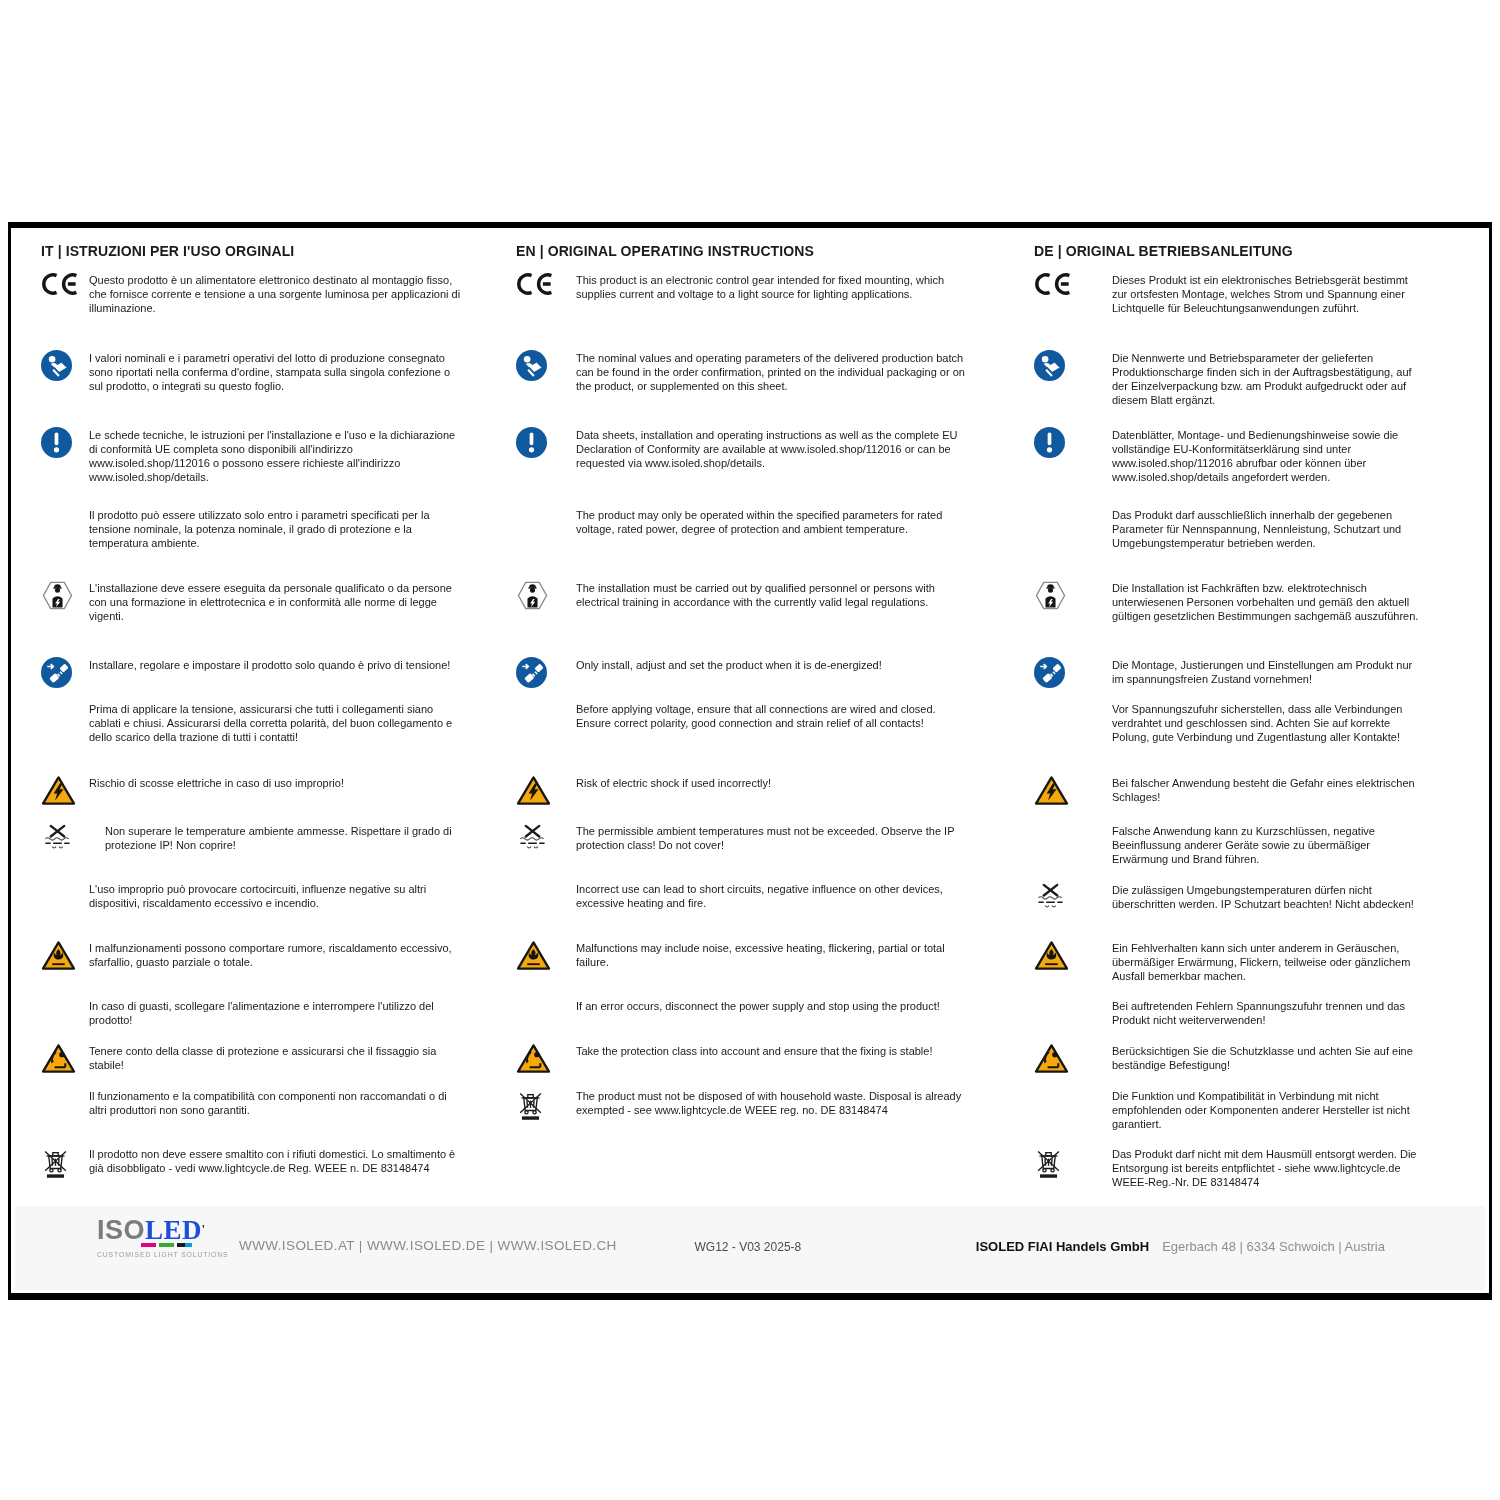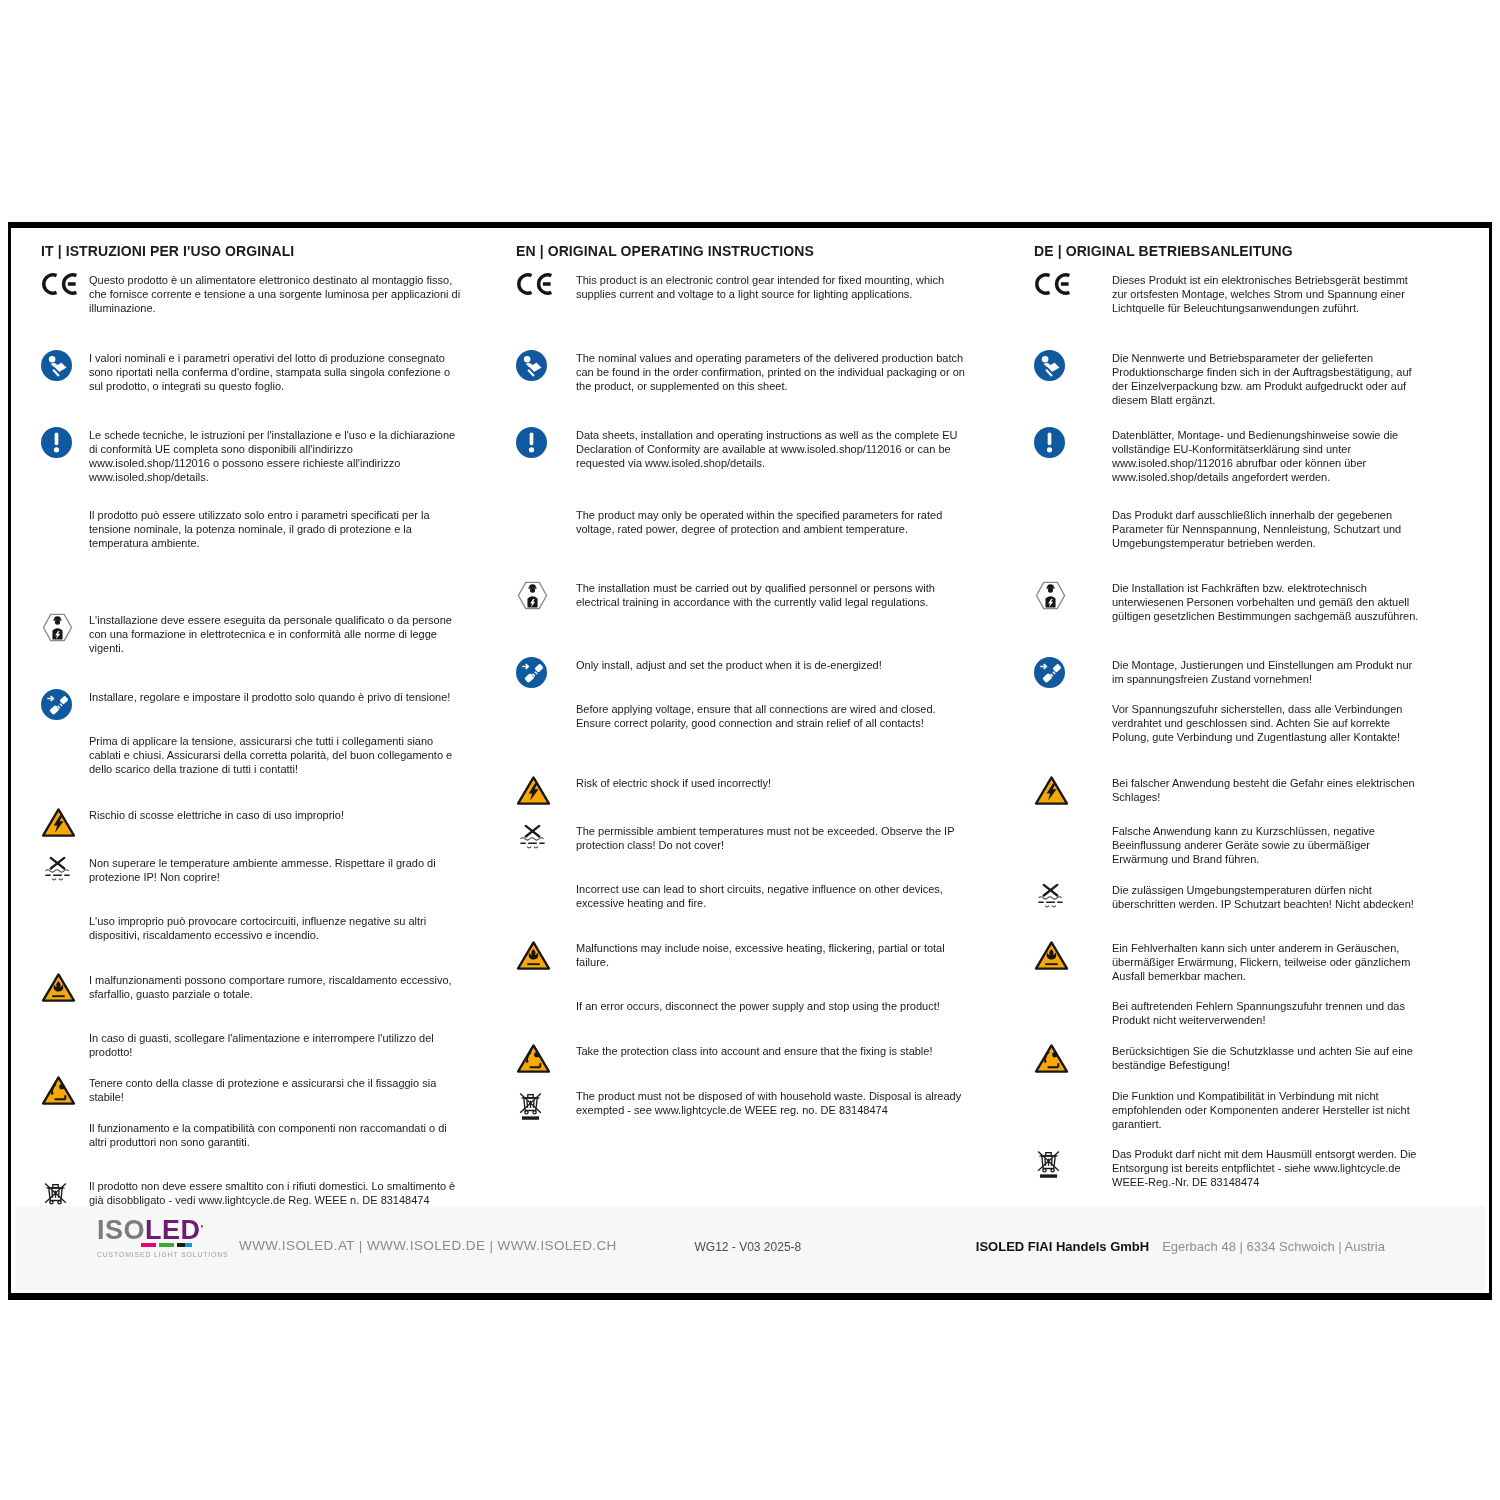--- a/index.html
+++ b/index.html
@@ -15,21 +15,21 @@
   .block{display:flex;align-items:flex-start;}
   .icon-box{flex:0 0 auto;display:inline-flex;justify-content:flex-start;margin-top:-1px;}
   .col1 .icon-box{width:48px;}
   .col2 .icon-box{width:60px;}
   .col3 .icon-box{width:78px;}
   .block-text{margin:0;font-size:11px;line-height:14px;flex:1 1 auto;}
   .footer{position:absolute;left:4px;right:4px;bottom:3px;height:84px;background:#f7f7f7;}
   .logo{position:absolute;left:82px;top:11px;}
   .logo-word{font-size:27px;font-weight:bold;line-height:26px;letter-spacing:.5px;}
   .logo-word .iso{color:#7c7c7c;}
-  .logo-word .led{color:#701a75;font-weight:800;}
+  .logo-word .led{color:#1d4ed8;font-weight:800;font-family:Liberation Serif, serif;}
   .logo-word .reg{font-size:10px;vertical-align:top;color:#1a1a1a;}
   .logo-bars{margin-left:44px;margin-top:0;display:flex;gap:3px;}
   .logo-bars i{display:block;width:15px;height:3.5px;}
   .logo-bars .b1{background:#E6007E;}
   .logo-bars .b2{background:#3AAA35;}
   .logo-bars .b3{background:linear-gradient(to right,#1a1a1a 55%,#009FE3 55%);}
   .logo-tag{font-size:6.8px;color:#9b9b9b;letter-spacing:.9px;margin-top:4px;}
   .websites{position:absolute;left:224px;top:32px;font-size:13.5px;color:#8a8a8a;letter-spacing:.4px;}
   .doccode{position:absolute;left:50%;transform:translateX(-52%);top:34px;font-size:12px;color:#4c4c4c;}
   .company{position:absolute;right:100px;top:33px;font-size:13px;white-space:nowrap;}
@@ -81,21 +81,21 @@
                 </svg>
               </span>
     <p class="block-text">Le schede tecniche, le istruzioni per l'installazione e l'uso e la dichiarazione di conformità UE completa sono disponibili all'indirizzo www.isoled.shop/112016 o possono essere richieste all'indirizzo www.isoled.shop/details.</p>
   </div>
 
   <div class="block" style="min-height: 73px;">
     <span class="icon-box"></span>
     <p class="block-text">Il prodotto può essere utilizzato solo entro i parametri specificati per la tensione nominale, la potenza nominale, il grado di protezione e la temperatura ambiente.</p>
   </div>
 
-  <div class="block" style="min-height: 77px; margin-top: 32px;">
+  <div class="block" style="min-height: 77px;">
     <span class="icon-box">
                 <svg viewBox="0 0 34 32" width="33" height="31" aria-hidden="true">
     <polygon points="10,2.5 24,2.5 31.5,16 24,29.5 10,29.5 2.5,16" fill="#fff" stroke="#8a8a8a" stroke-width="1.4"></polygon>
     <path d="M13.4 8 a3.6 3.6 0 0 1 7.2 0 z" fill="#161616"></path>
     <rect x="12.8" y="7.6" width="8.4" height="1.4" fill="#161616"></rect>
     <circle cx="17" cy="10.6" r="2.6" fill="#161616"></circle>
     <path d="M11.8 28.5 v-9.5 q5.2 -4.6 10.4 0 v9.5 z" fill="#161616"></path>
     <polygon points="17.6,19.5 14.6,24.2 16.6,24.2 15.4,28 19.8,22.4 17.6,22.4 19.2,19.5" fill="#fff"></polygon>
                 </svg>
               </span>
@@ -123,21 +123,21 @@
   <div class="block" style="min-height: 48px;">
     <span class="icon-box">
                 <svg viewBox="0 0 36 32" width="35" height="31" aria-hidden="true">
     <polygon points="18,2.5 34,29.5 2,29.5" fill="#F6A70A" stroke="#161616" stroke-width="2.4" stroke-linejoin="round"></polygon>
     <polygon points="19.6,8.5 13,19 16.6,19 14.4,26.5 23.2,14.8 19.2,14.8 22.2,8.5" fill="#161616"></polygon>
                 </svg>
               </span>
     <p class="block-text">Rischio di scosse elettriche in caso di uso improprio!</p>
   </div>
 
-  <div class="block" style="min-height: 58px;">
+  <div class="block" style="min-height: 58px; gap: 16px;">
     <span class="icon-box">
                 <svg viewBox="0 0 34 30" width="33" height="29" aria-hidden="true">
     <g stroke="#1c1c1c" stroke-width="2.4" stroke-linecap="round">
       <path d="M10 3 L24 14"></path>
                     <path d="M24 3 L10 14"></path>
                   </g>
     <g stroke="#4a4a4a" stroke-width="1.1" fill="none">
       <path d="M4.5 16.5 q2.4 -2.4 4.8 0 t4.8 0 t4.8 0 t4.8 0 t4.8 0"></path>
                   </g>
     <g stroke="#1c1c1c" stroke-width="1.7">

